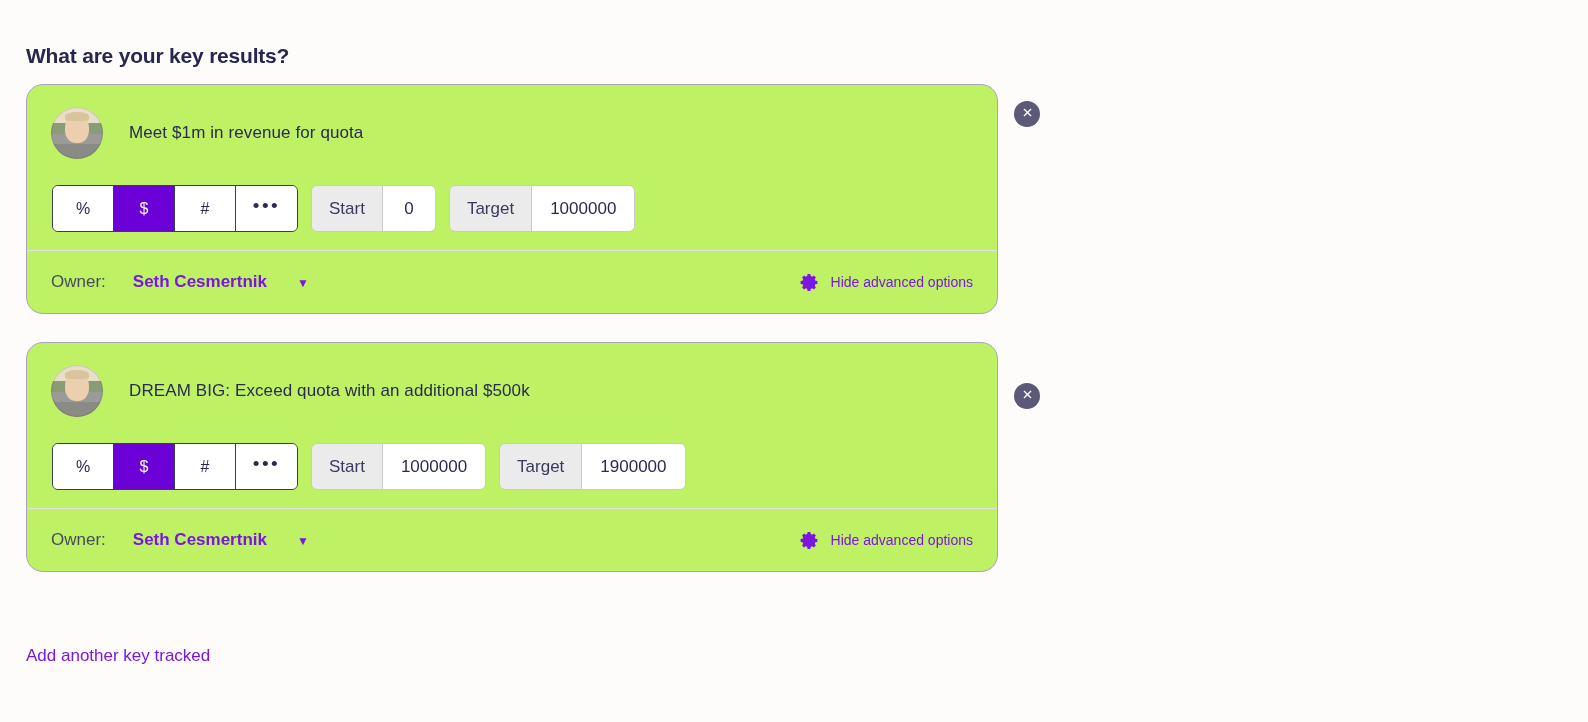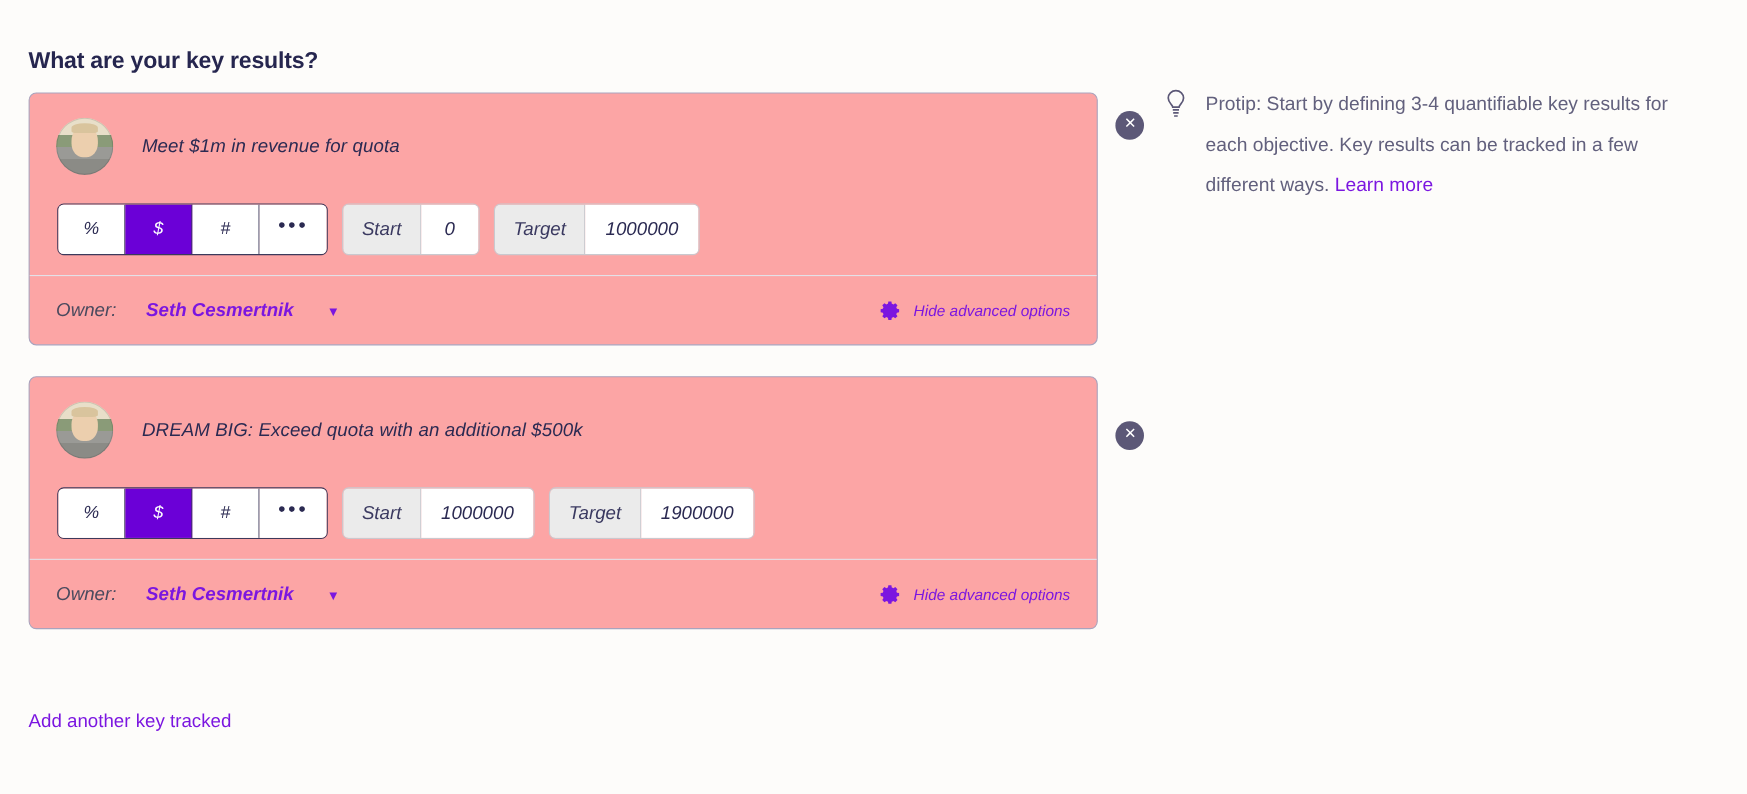--- a/index.html
+++ b/index.html
@@ -34,26 +34,25 @@
   
   .kr-column {
     position: absolute;
     left: 26px;
     top: 84px;
     width: 972px;
   }
 
   .kr-card {
     position: relative;
-    background: #fca5a5;
+    background: #bef264;
     border: 1.5px solid #a9a3bd;
-    border-radius: 7px;
+    border-radius: 17px;
     box-sizing: border-box;
     margin-bottom: 28px;
-    font-style: italic;
   }
 
   .kr-top {
     padding: 22px 24px 18px 24px;
   }
 
   .kr-title-row {
     display: flex;
     align-items: center;
     gap: 26px;
@@ -373,26 +372,14 @@
   <div class="delete-btn" id="delete-2">
     <span>
       <svg width="13" height="13" viewBox="0 0 24 24" aria-hidden="true">
         <path d="M6.4 4.6 12 10.2l5.6-5.6 1.8 1.8L13.8 12l5.6 5.6-1.8 1.8L12 13.8l-5.6 5.6-1.8-1.8L10.2 12 4.6 6.4z" fill="#ffffff"></path>
       </svg>
     </span>
   </div>
 
   <div class="add-link">Add another key tracked</div>
 
-  <div class="protip">
-    <div class="bulb-wrap">
-      <svg width="22" height="30" viewBox="0 0 24 32" fill="none" stroke="#5c5877" stroke-width="1.7" aria-hidden="true">
-        <path d="M12 2.2c-4.3 0-7.6 3.3-7.6 7.4 0 2.8 1.5 4.6 2.8 6.1.9 1 1.6 1.9 1.7 3h6.2c.1-1.1.8-2 1.7-3 1.3-1.5 2.8-3.3 2.8-6.1 0-4.1-3.3-7.4-7.6-7.4z"></path>
-        <path d="M8.9 21.4h6.2M9.3 24.4h5.4M10.2 27.4h3.6"></path>
-      </svg>
-    </div>
-    <div class="protip-body">
-      <span>Protip: Start by defining 3-4 quantifiable key results for each objective. Key results can be tracked in a few different ways.</span>
-      <span class="learn-more">Learn more</span>
-    </div>
-  </div>
 
 </div>
 
 </body></html>

